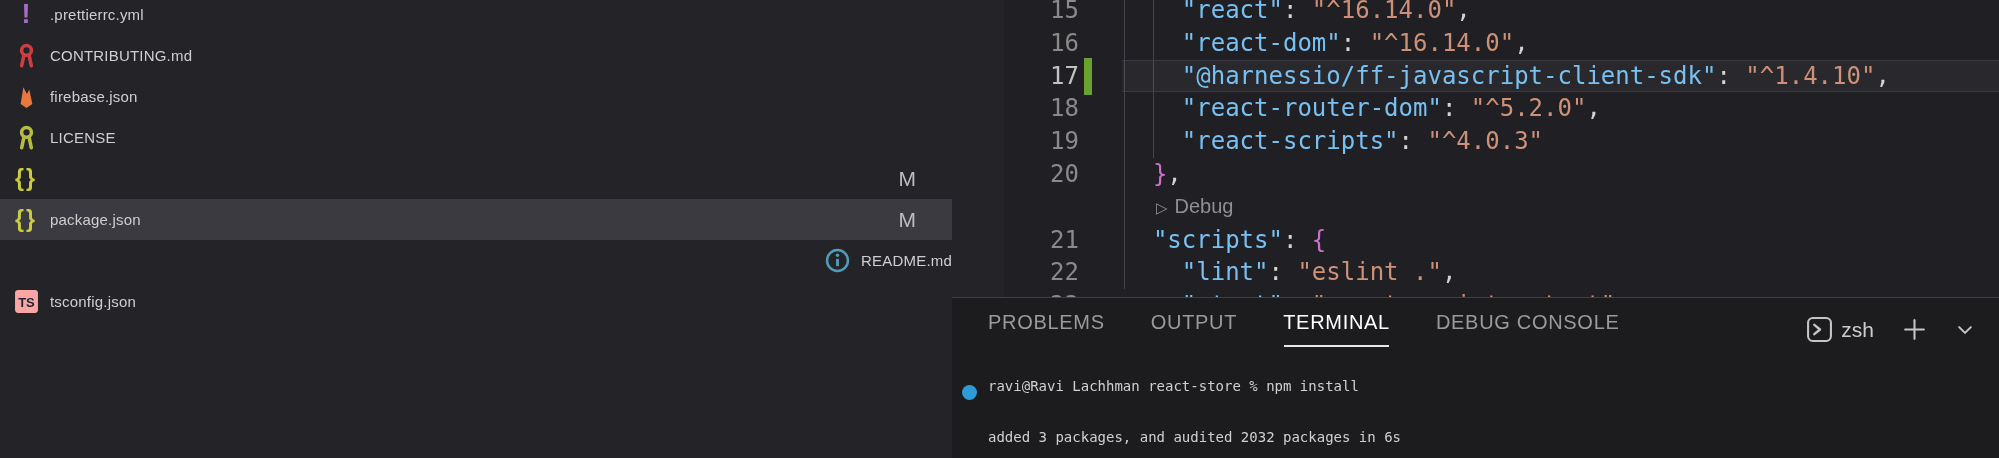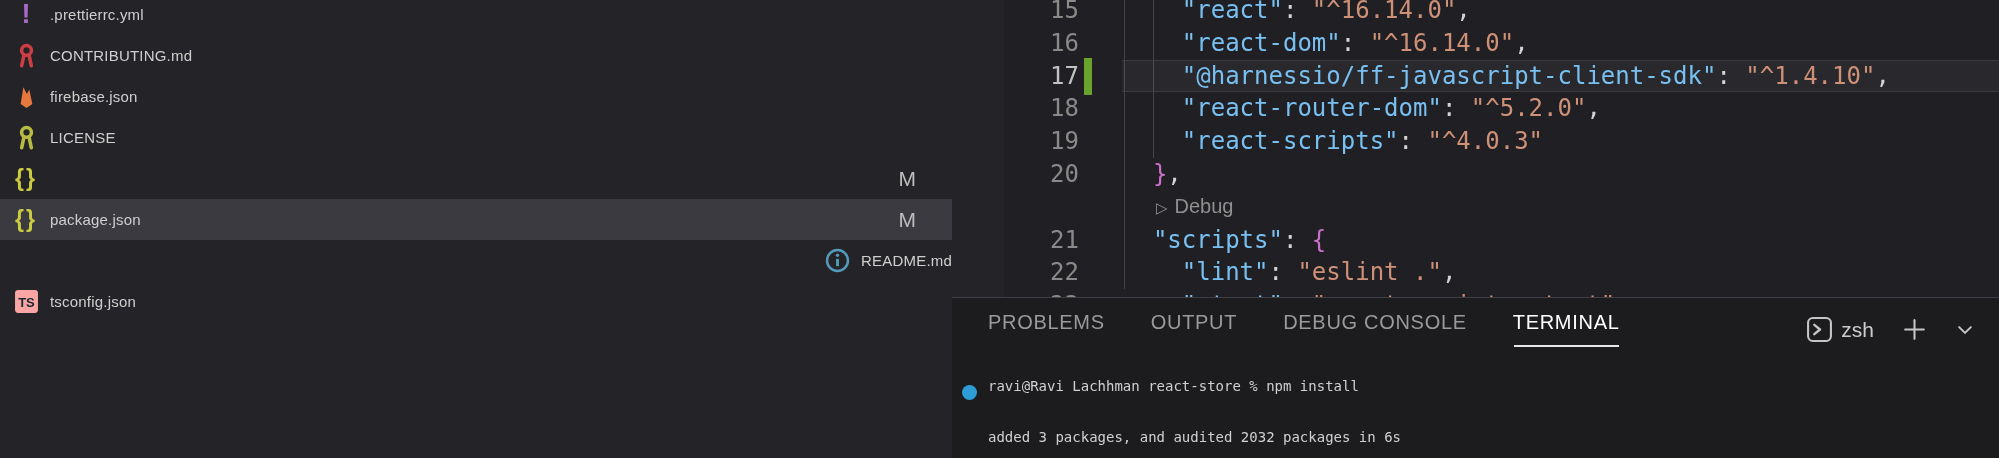--- a/index.html
+++ b/index.html
@@ -173,22 +173,22 @@
       <div class="code-row" style="top: 289.2px;">
         <span class="gutter-num">23</span>
         <span class="code-text"><span class="tk-punc">    </span><span class="tk-key">"start"</span><span class="tk-punc">: </span><span class="tk-str">"react-scripts start"</span><span class="tk-punc">,</span></span>
       </div>
     </div>
 
   <div class="panel">
     <div class="tabs" id="tabs">
         <span class="tab">PROBLEMS</span>
         <span class="tab">OUTPUT</span>
+        <span class="tab active">TERMINAL</span>
         <span class="tab">DEBUG CONSOLE</span>
-        <span class="tab active">TERMINAL</span>
       </div>
 
     <div class="panel-controls">
       <span class="shell-select">
         <span class="icon-btn">
           <svg width="27" height="27" viewBox="0 0 26 26" fill="none" stroke="#c5c5c5" stroke-width="2">
             <rect x="2" y="2" width="22" height="22" rx="4.5"></rect>
             <polyline points="8,8.5 13.5,13 8,17.5" stroke-width="2.3" stroke-linecap="round" stroke-linejoin="round"></polyline>
           </svg>
         </span>

